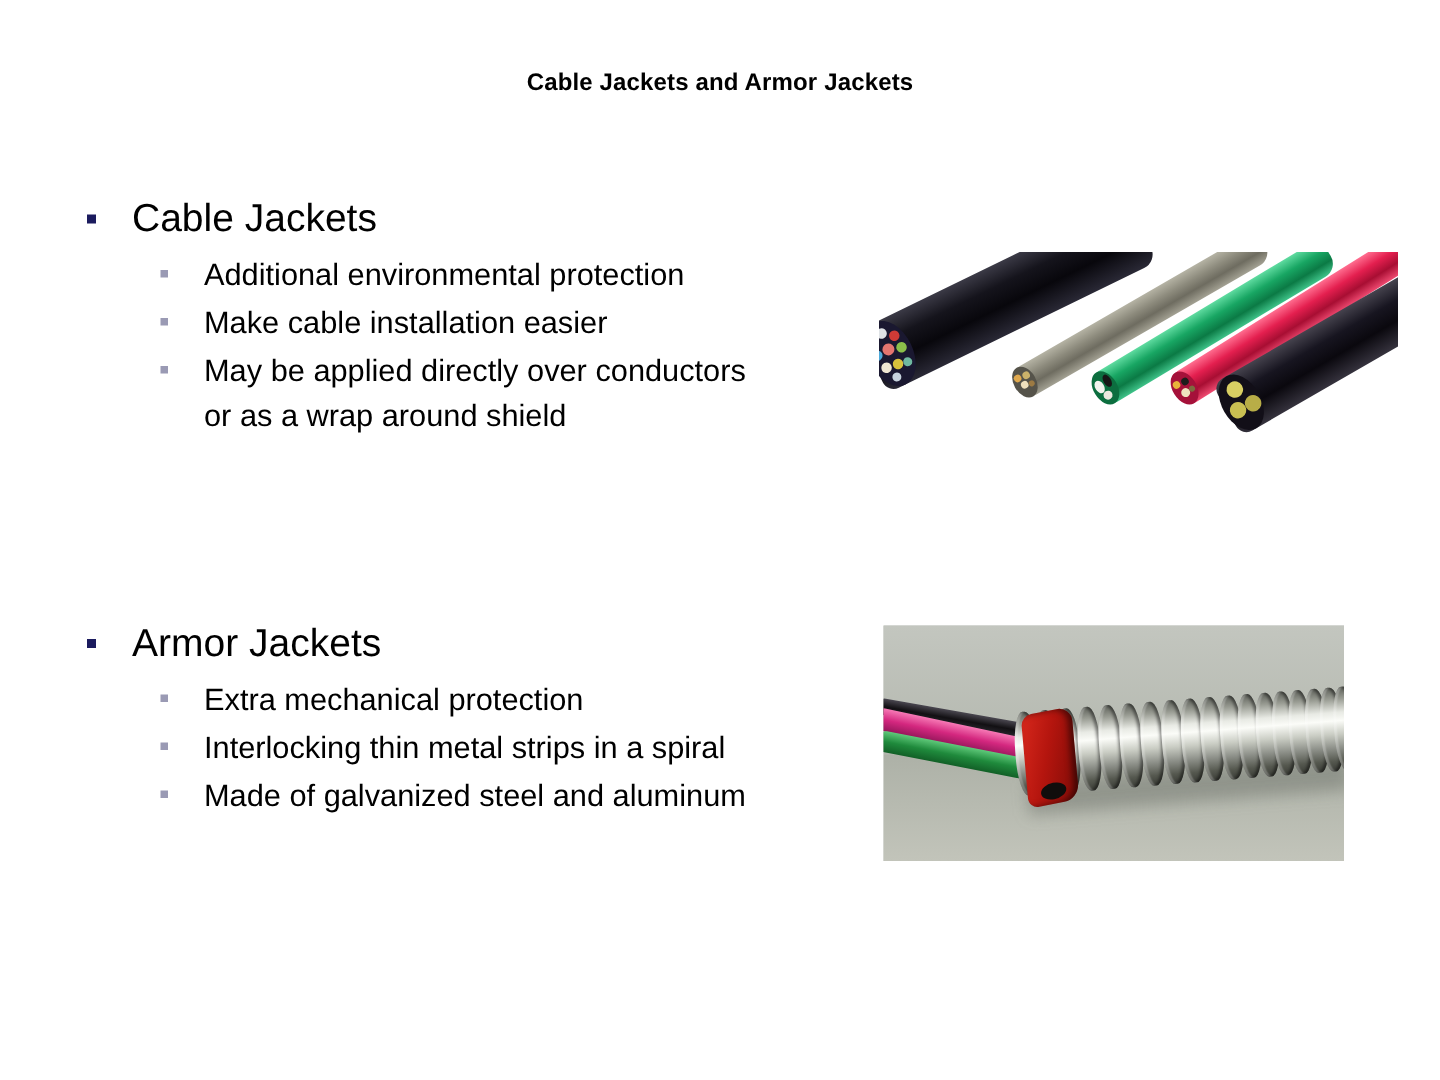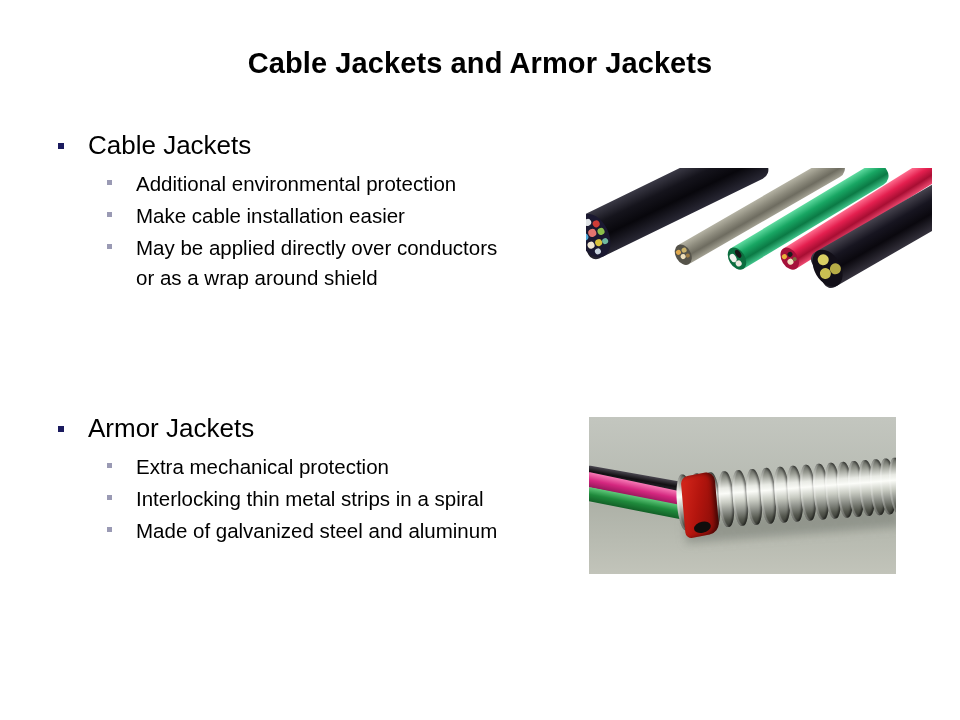--- a/index.html
+++ b/index.html
@@ -18,21 +18,21 @@
     overflow: hidden;
   }
 
   
   #slide-title {
     position: absolute;
     left: 0;
     top: 47px;
     width: 960px;
     text-align: center;
-    font-size: 29px;
+    font-size: 16px;
     font-weight: bold;
     color: #000000;
     letter-spacing: 0.1px;
   }
 
   
   .bullet-group { position: absolute; left: 52px; width: 540px; }
   #group-cable { top: 130px; }
   #group-armor { top: 413px; }
 

